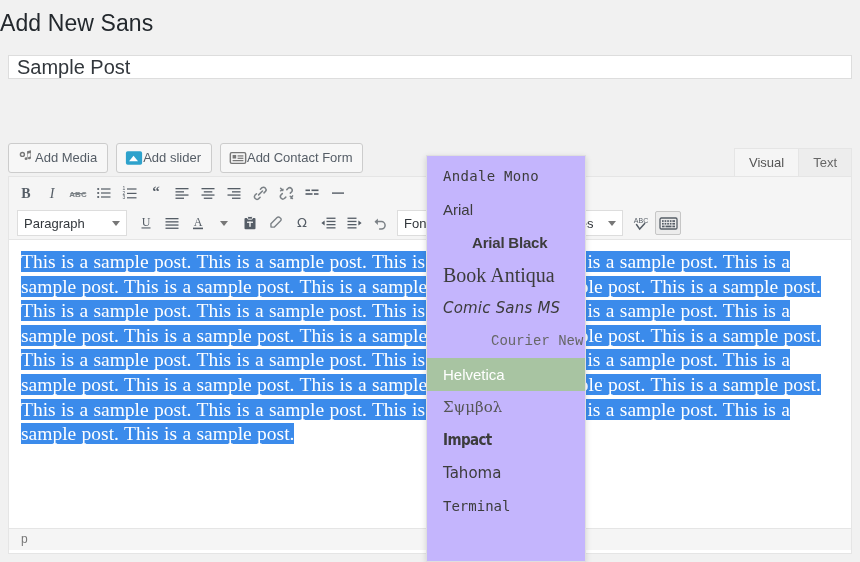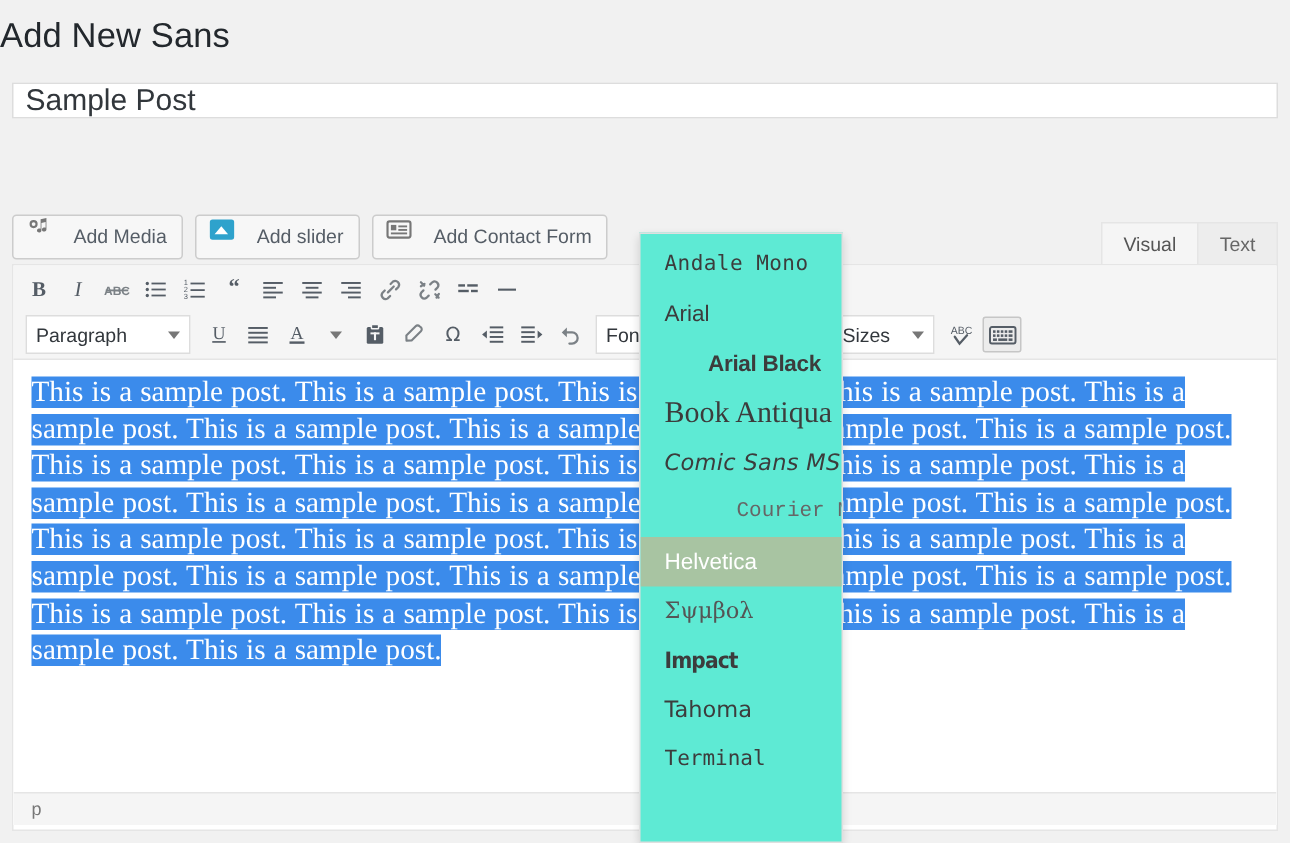--- a/index.html
+++ b/index.html
@@ -26,21 +26,21 @@
     width: 100%; height: 24px;
     border: 1px solid #dddddd; background: #fff;
     font-family: "Liberation Sans", sans-serif;
     font-size: 20px; font-weight: 400; color: #32373c;
     padding: 3px 8px; outline: none; line-height: 32px;
   }
 
   
   .media-row { position: absolute; left: 8px; top: 143px; display: flex; gap: 8px; }
   .media-btn {
-    display: inline-flex; gap: 14px;
+    display: inline-flex; align-items: center; gap: 0;
     height: 30px; padding: 0 10px 0 8px;
     background: #f7f7f7;
     border: 1px solid #cccccc; border-radius: 3px;
     font-size: 13px; color: #555d66; cursor: pointer;
     white-space: nowrap;
   }
   .media-btn .lbl { line-height: 28px; }
   .ic { display: inline-block; width: 18px; height: 18px; flex: none; }
 
   
@@ -102,22 +102,22 @@
   }
   .statusbar {
     position: absolute; left: 0; right: 0; bottom: 0; height: 22px;
     border-top: 1px solid #e5e5e5; background: #f5f5f5;
     font-size: 12px; color: #777; padding: 3px 0 0 12px;
   }
 
   
   .fontmenu {
     position: absolute; left: 426px; top: 155px;
-    width: 136px; height: 407px;
-    background: #5eead4;
+    width: 160px; height: 407px;
+    background: #c4b5fd;
     border: 1px solid #dfdfdf;
     box-shadow: 0 2px 6px rgba(0,0,0,.14);
     display: flex; overflow: hidden; z-index: 50;
   }
   .fontlist { flex: 1; padding: 4px 0 0 0; }
   .fitem {
     height: 33px; line-height: 33px;
     padding: 0 10px 0 16px;
     font-size: 15px; color: #3c3c3c; cursor: pointer;
     white-space: nowrap; overflow: hidden;

